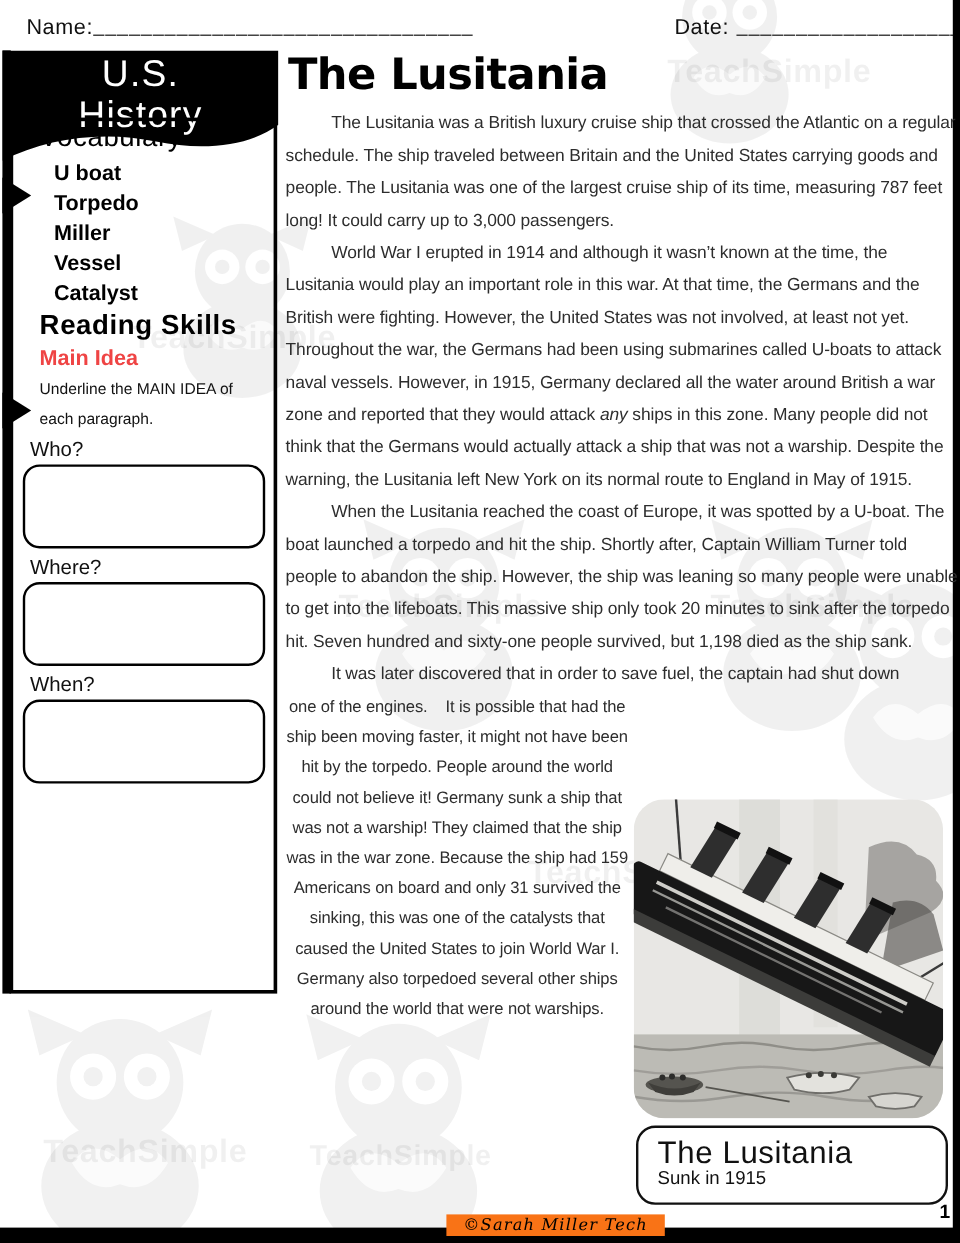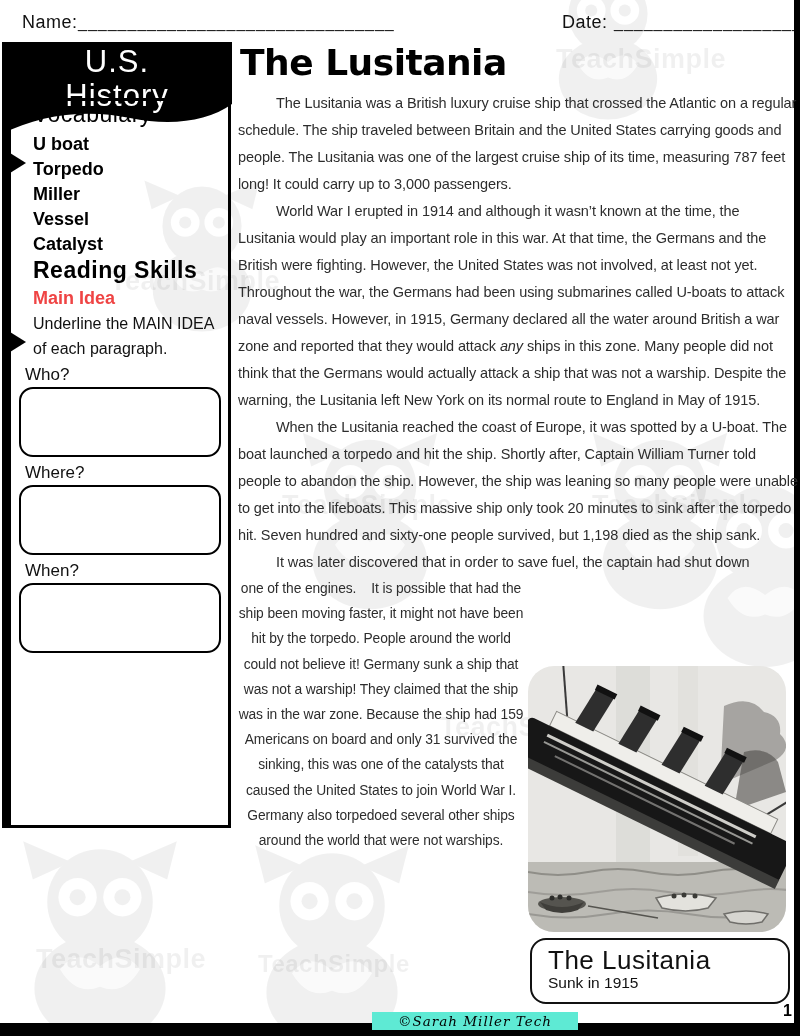--- a/index.html
+++ b/index.html
@@ -28,44 +28,44 @@
   .banner-l2{top:36px;}
 
   
   .sidebar{position:absolute;left:8px;top:98px;width:217px;height:724px;border:3px solid #000;background:transparent;}
   .tri{position:absolute;left:2px;width:0;height:0;border-top:15px solid transparent;border-bottom:15px solid transparent;border-left:24px solid #000;}
   .tri-vocab{top:148px;}
   .tri-skills{top:327px;}
   .sb-title{margin:0 0 4px 22px;font-size:23px;font-weight:400;letter-spacing:.5px;color:#000;}
   .sb-title.vocab{}
   .sb-title.skills{font-weight:bold;}
-  .vocab-item{margin-left:22px;font-size:18px;font-weight:bold;line-height:25px;color:#000;}
+  .vocab-item{margin-left:34px;font-size:18px;font-weight:bold;line-height:25px;color:#000;}
   .sb-bold{margin:2px 0 2px 22px;font-size:18px;font-weight:bold;color:#ef4444;}
-  .sb-text{margin:0 14px 0 22px;font-size:16px;line-height:25px;color:#111;}
+  .sb-text{margin:0 14px 0 22px;font-size:13px;line-height:25px;color:#111;}
   .kd-title{margin:30px 0 2px 22px;font-size:18px;font-weight:bold;color:#000;}
   .kd-q{margin:4px 0 2px 14px;font-size:17px;color:#111;}
   .answer-box{width:198px;height:66px;margin:2px 0 6px 8px;border:2.5px solid #000;border-radius:14px;background:#fff;}
 
   
   .main-title{position:absolute;left:240px;top:42px;font-size:36px;font-weight:bold;
               font-family:"DejaVu Sans",sans-serif;letter-spacing:-.5px;color:#000;}
   .body-col{position:absolute;left:238px;top:90px;width:560px;}
   .body-col p{margin:0;font-size:14.5px;line-height:27px;letter-spacing:-.1px;color:#2d2d2d;}
   .indent{text-indent:38px;}
   .p4-wrapped{width:286px;font-size:13.8px !important;line-height:25.2px !important;white-space:pre-wrap;text-align:center;}
 
   
   .figure{position:absolute;left:528px;top:666px;width:258px;height:266px;border-radius:26px;overflow:hidden;}
   .caption-box{position:absolute;left:530px;top:938px;width:240px;height:56px;border:2.5px solid #111;
                border-radius:16px;background:#fff;padding:6px 0 0 16px;}
   .caption-title{font-size:26px;line-height:28px;letter-spacing:.5px;color:#111;}
   .caption-sub{font-size:15.5px;color:#111;}
 
   
-  .credit{position:absolute;left:372px;top:1012px;z-index:5;background:#5eead4;padding:1px 26px;
+  .credit{position:absolute;left:372px;top:1012px;z-index:5;background:#f97316;padding:1px 14px;
           font-family:"DejaVu Serif",serif;font-style:italic;font-size:13.5px;letter-spacing:1px;color:#000;}
   .page-num{position:absolute;left:783px;top:1002px;z-index:5;font-size:16px;font-weight:bold;color:#000;}
 </style>
 </head>
 <body>
 
 <div class="page">
 
   <div class="wm-layer">
     <svg class="owl" style="left:548px;top:-34px;width:120px" viewBox="0 0 100 130">

